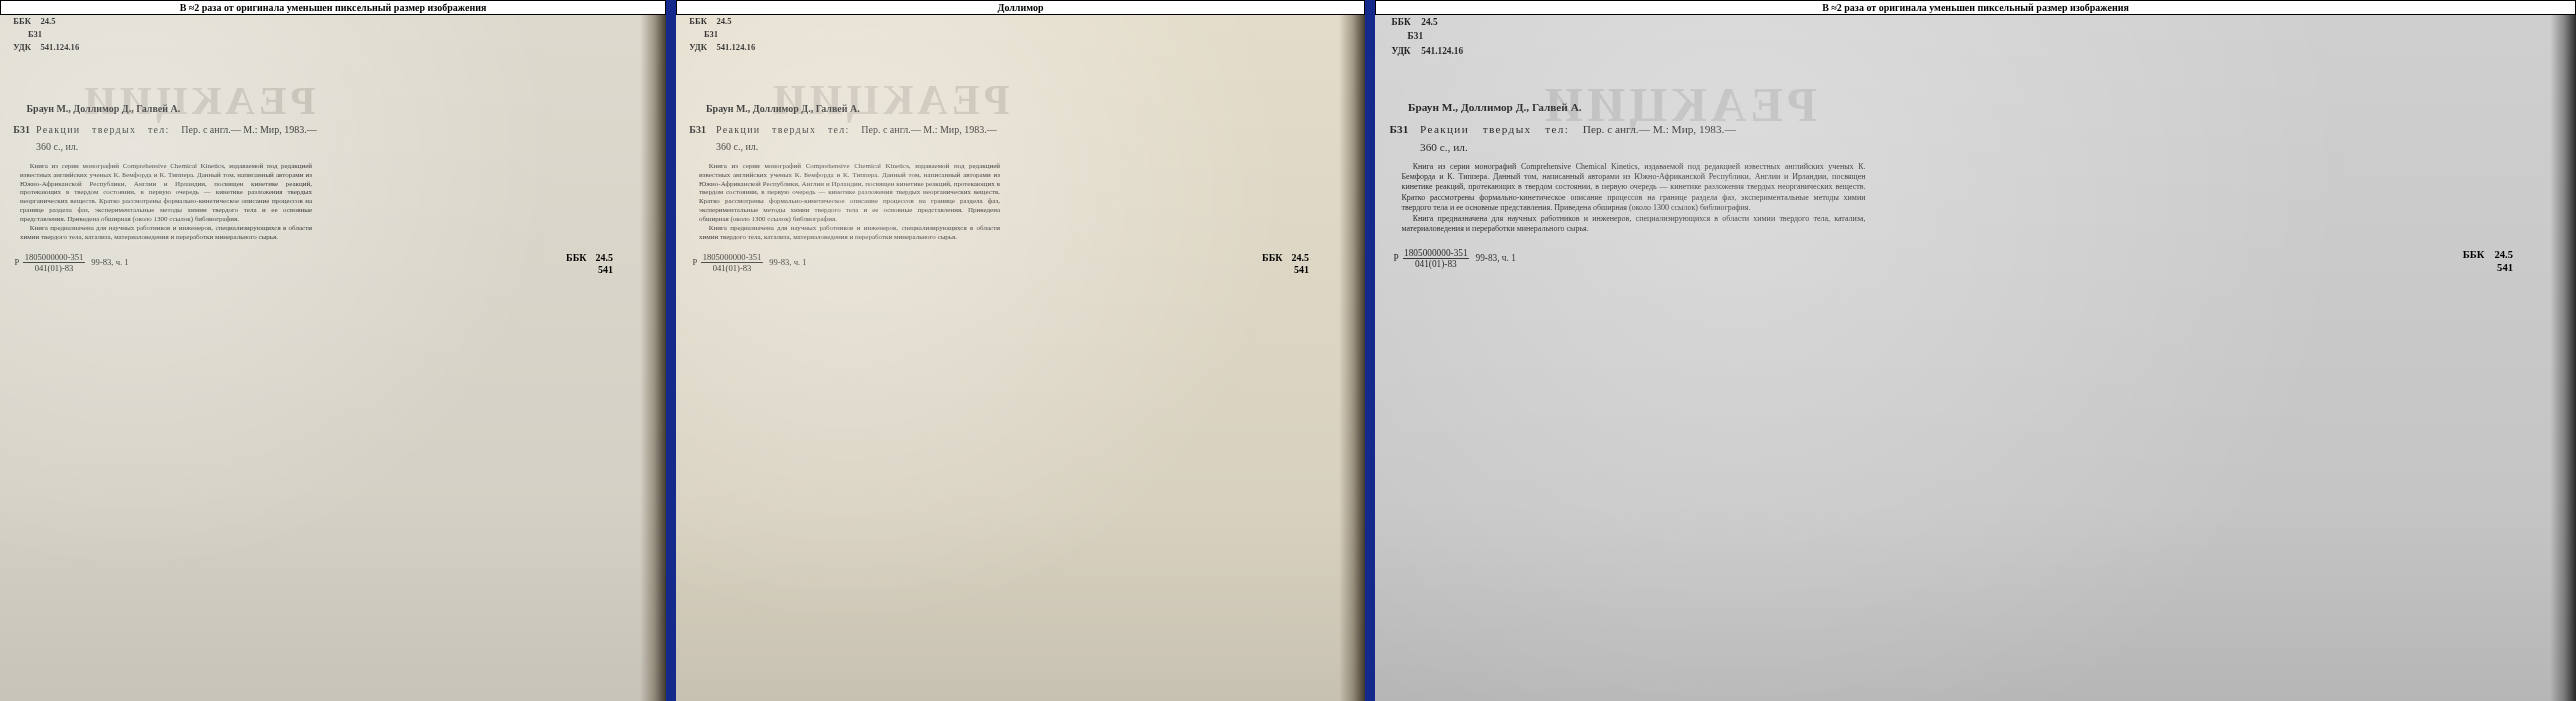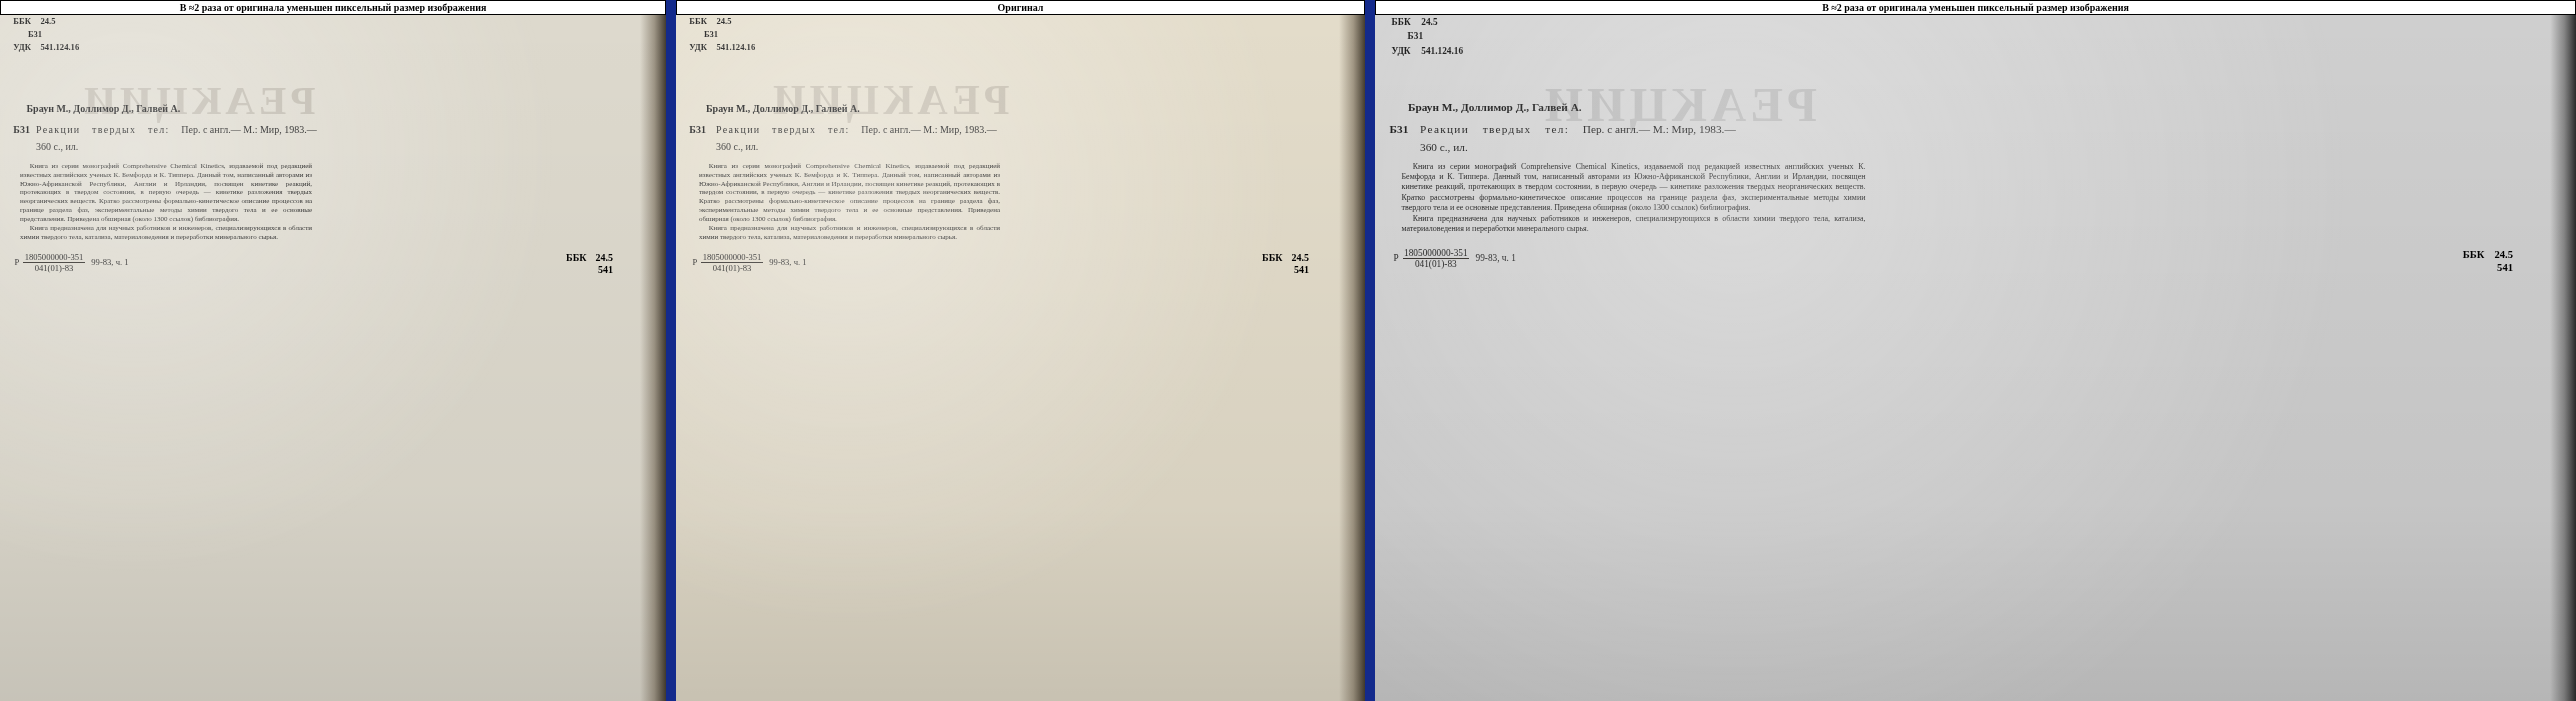--- a/index.html
+++ b/index.html
@@ -271,21 +271,21 @@
       </div>
 
       <div class="grain grain-left"></div>
       <div class="gutter"></div>
     </div>
   </div>
 
   <div class="sep sep-1"></div>
 
   <div class="panel panel-mid">
-    <div class="panel-header">Оригинал</div>
+    <div class="panel-header">Доллимор</div>
 
     <div class="page page-mid">
 
       <div class="bleed-through bleed-mid">РЕАКЦИИ</div>
 
       <div class="code-lines s-small" style="left:13.3px; top:0px; line-height:1.55;">
         <div>
           <span>ББК</span>
           <span style="display:inline-block;width:5.3px;"></span>
           <span>24.5</span>

